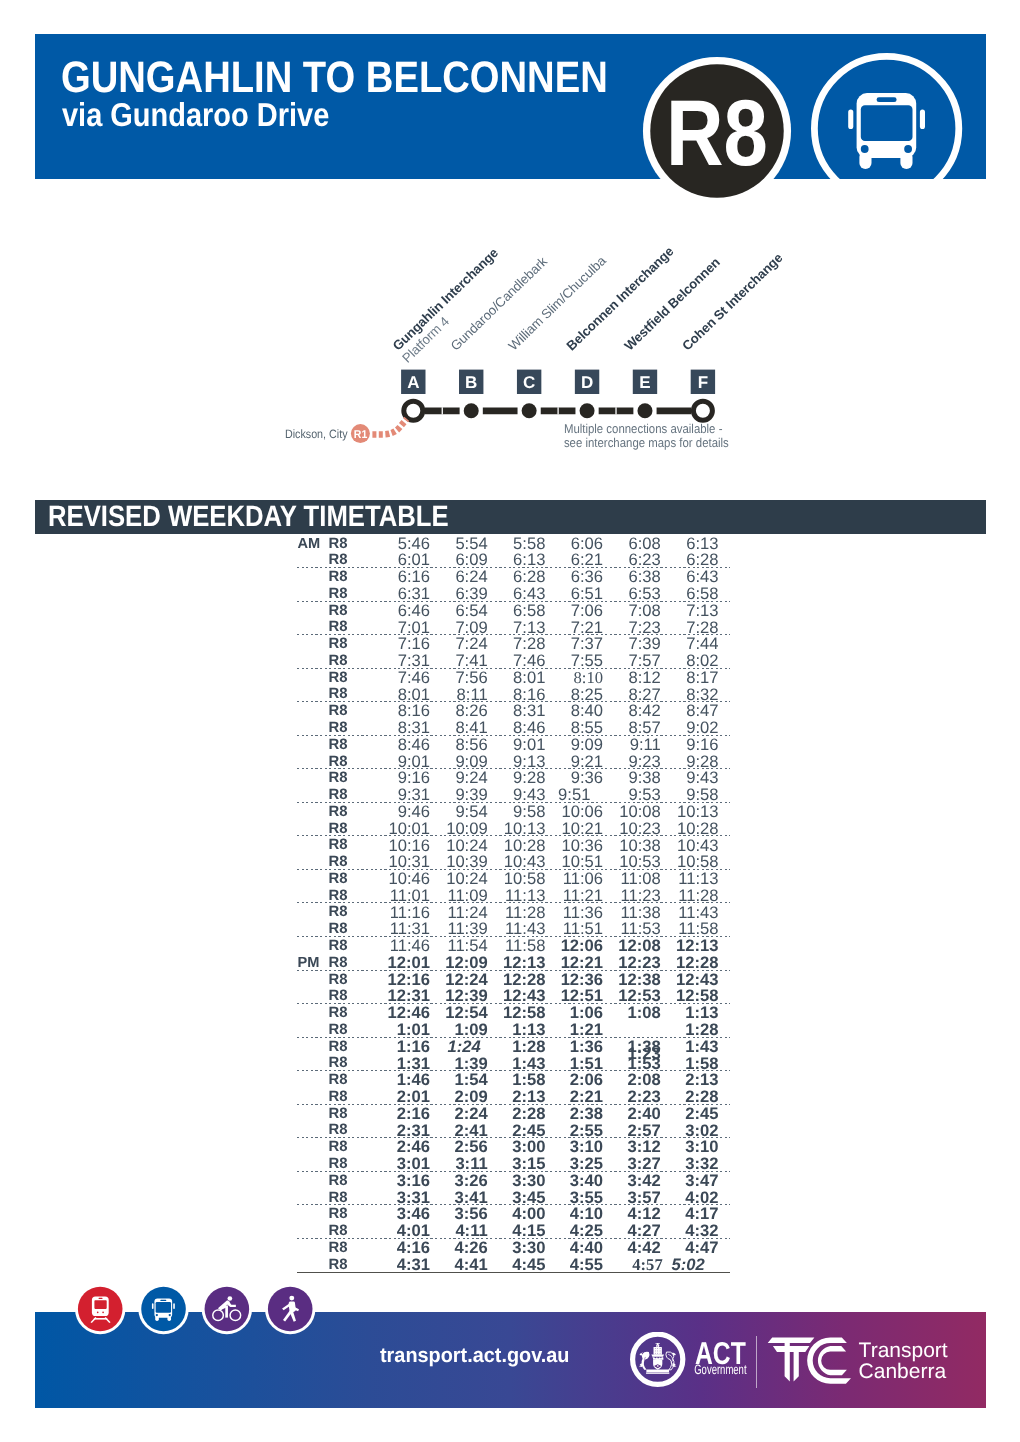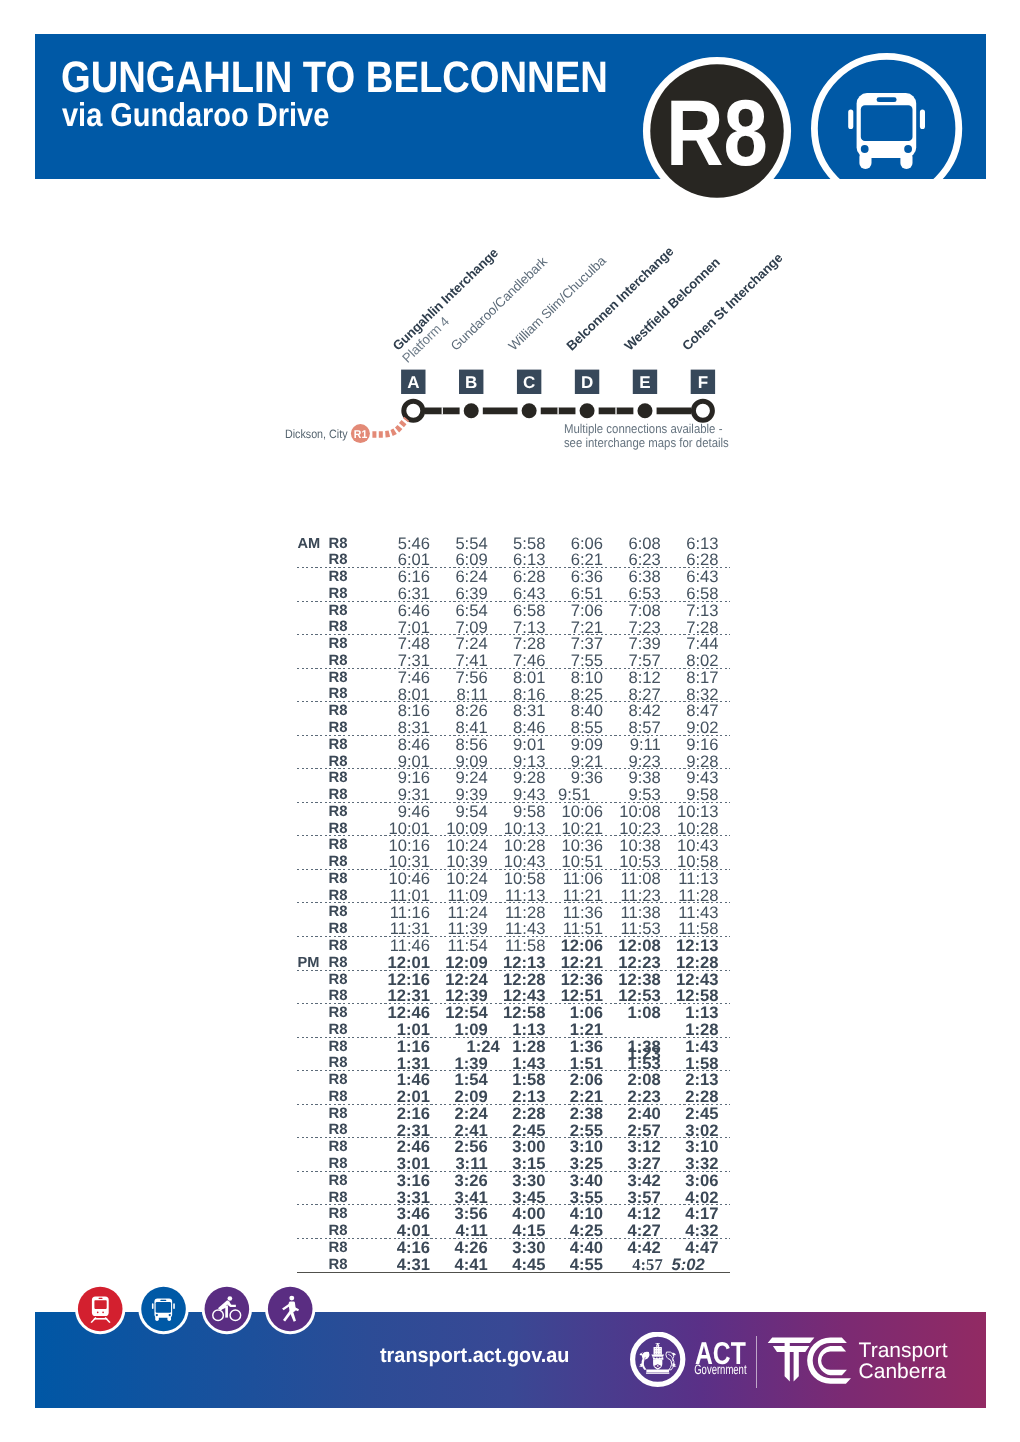--- a/index.html
+++ b/index.html
@@ -157,20 +157,23 @@
       <g transform="translate(347.5,0) scale(0.887,1) translate(-347.5,0)">
         <text x="347.5" y="437.7" text-anchor="end" font-family="Liberation Sans, sans-serif" font-size="12.1" fill="#55646f">Dickson, City</text>
       </g>
     </g>
     <g font-family="Liberation Sans, sans-serif" font-size="12.9" fill="#65737f" transform="translate(563.9,0) scale(0.885,1) translate(-563.9,0)">
       <text x="563.9" y="433.4">Multiple connections available -</text>
       <text x="563.9" y="446.8">see interchange maps for details</text>
     </g>
   </svg>
 
+  <div class="section-bar">
+    <span>REVISED WEEKDAY TIMETABLE</span>
+  </div>
 
   <div class="timetable" id="tt-body">
       <div class="ttrow" style="top: 0px;">
         <span class="ampm">AM</span>
         <span class="rt">R8</span>
         <span class="tm" style="left: 75.3px;">5:46</span>
         <span class="tm" style="left: 133px;">5:54</span>
         <span class="tm" style="left: 190.7px;">5:58</span>
         <span class="tm" style="left: 248.4px;">6:06</span>
         <span class="tm" style="left: 306.1px;">6:08</span>
@@ -225,21 +228,21 @@
         <span class="tm" style="left: 133px;">7:09</span>
         <span class="tm" style="left: 190.7px;">7:13</span>
         <span class="tm" style="left: 248.4px;">7:21</span>
         <span class="tm" style="left: 306.1px;">7:23</span>
         <span class="tm" style="left: 363.8px;">7:28</span>
       </div>
       <div class="ttdash" style="top: 100.62px;"></div>
       <div class="ttrow" style="top: 100.62px;">
         <span class="ampm"></span>
         <span class="rt">R8</span>
-        <span class="tm" style="left: 75.3px;">7:48</span>
+        <span class="tm" style="left: 75.3px;">7:16</span>
         <span class="tm" style="left: 133px;">7:24</span>
         <span class="tm" style="left: 190.7px;">7:28</span>
         <span class="tm" style="left: 248.4px;">7:37</span>
         <span class="tm" style="left: 306.1px;">7:39</span>
         <span class="tm" style="left: 363.8px;">7:44</span>
       </div>
       <div class="ttrow" style="top: 117.39px;">
         <span class="ampm"></span>
         <span class="rt">R8</span>
         <span class="tm" style="left: 75.3px;">7:31</span>
@@ -249,21 +252,21 @@
         <span class="tm" style="left: 306.1px;">7:57</span>
         <span class="tm" style="left: 363.8px;">8:02</span>
       </div>
       <div class="ttdash" style="top: 134.16px;"></div>
       <div class="ttrow" style="top: 134.16px;">
         <span class="ampm"></span>
         <span class="rt">R8</span>
         <span class="tm" style="left: 75.3px;">7:46</span>
         <span class="tm" style="left: 133px;">7:56</span>
         <span class="tm" style="left: 190.7px;">8:01</span>
-        <span class="tm" style="left: 248.4px;">8:10</span>
+        <span class="tm" style="left: 248.4px; font-family: Liberation Serif, serif;">8:10</span>
         <span class="tm" style="left: 306.1px;">8:12</span>
         <span class="tm" style="left: 363.8px;">8:17</span>
       </div>
       <div class="ttrow" style="top: 150.93px;">
         <span class="ampm"></span>
         <span class="rt">R8</span>
         <span class="tm" style="left: 75.3px;">8:01</span>
         <span class="tm" style="left: 133px;">8:11</span>
         <span class="tm" style="left: 190.7px;">8:16</span>
         <span class="tm" style="left: 248.4px;">8:25</span>
@@ -478,21 +481,21 @@
         <span class="tm" style="left: 190.7px;">1:13</span>
         <span class="tm" style="left: 248.4px;">1:21</span>
         <span class="tm" style="left: 306.1px; margin-top: 24px;">1:23</span>
         <span class="tm" style="left: 363.8px;">1:28</span>
       </div>
       <div class="ttdash" style="top: 503.1px;"></div>
       <div class="ttrow pm" style="top: 503.1px;">
         <span class="ampm"></span>
         <span class="rt">R8</span>
         <span class="tm" style="left: 75.3px;">1:16</span>
-        <span class="tm" style="left: 145px;">1:24</span>
+        <span class="tm" style="left: 126px; font-style: italic;">1:24</span>
         <span class="tm" style="left: 190.7px;">1:28</span>
         <span class="tm" style="left: 248.4px;">1:36</span>
         <span class="tm" style="left: 306.1px;">1:38</span>
         <span class="tm" style="left: 363.8px;">1:43</span>
       </div>
       <div class="ttrow pm" style="top: 519.87px;">
         <span class="ampm"></span>
         <span class="rt">R8</span>
         <span class="tm" style="left: 75.3px;">1:31</span>
         <span class="tm" style="left: 133px;">1:39</span>
@@ -566,21 +569,21 @@
       </div>
       <div class="ttdash" style="top: 637.26px;"></div>
       <div class="ttrow pm" style="top: 637.26px;">
         <span class="ampm"></span>
         <span class="rt">R8</span>
         <span class="tm" style="left: 75.3px;">3:16</span>
         <span class="tm" style="left: 133px;">3:26</span>
         <span class="tm" style="left: 190.7px;">3:30</span>
         <span class="tm" style="left: 248.4px;">3:40</span>
         <span class="tm" style="left: 306.1px;">3:42</span>
-        <span class="tm" style="left: 363.8px;">3:06</span>
+        <span class="tm" style="left: 363.8px;">3:47</span>
       </div>
       <div class="ttrow pm" style="top: 654.03px;">
         <span class="ampm"></span>
         <span class="rt">R8</span>
         <span class="tm" style="left: 75.3px;">3:31</span>
         <span class="tm" style="left: 133px;">3:41</span>
         <span class="tm" style="left: 190.7px;">3:45</span>
         <span class="tm" style="left: 248.4px;">3:55</span>
         <span class="tm" style="left: 306.1px;">3:57</span>
         <span class="tm" style="left: 363.8px;">4:02</span>

